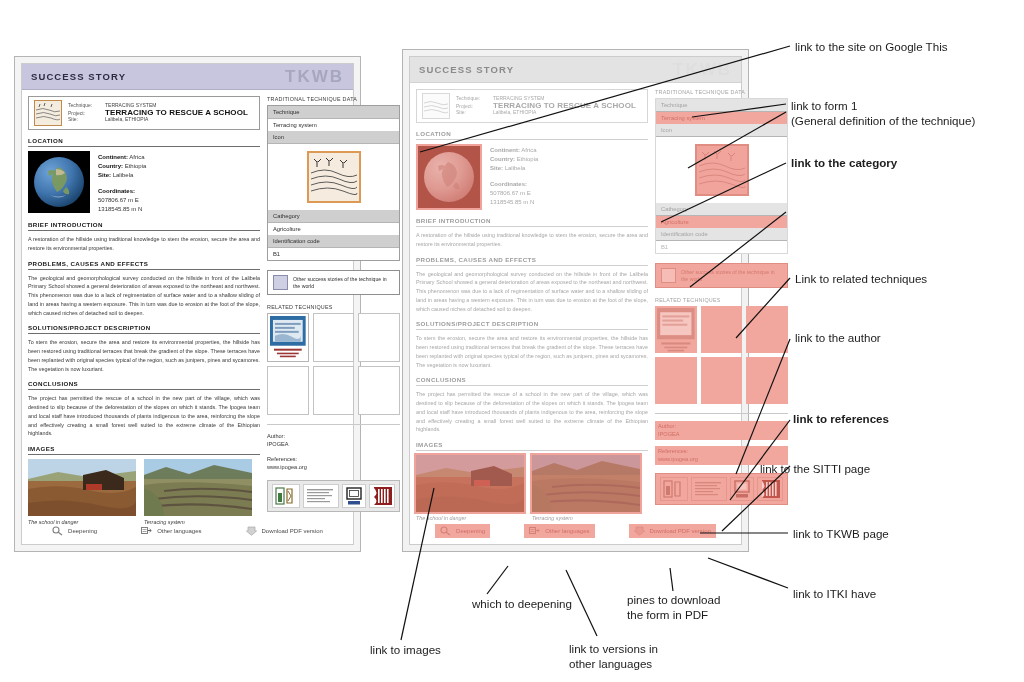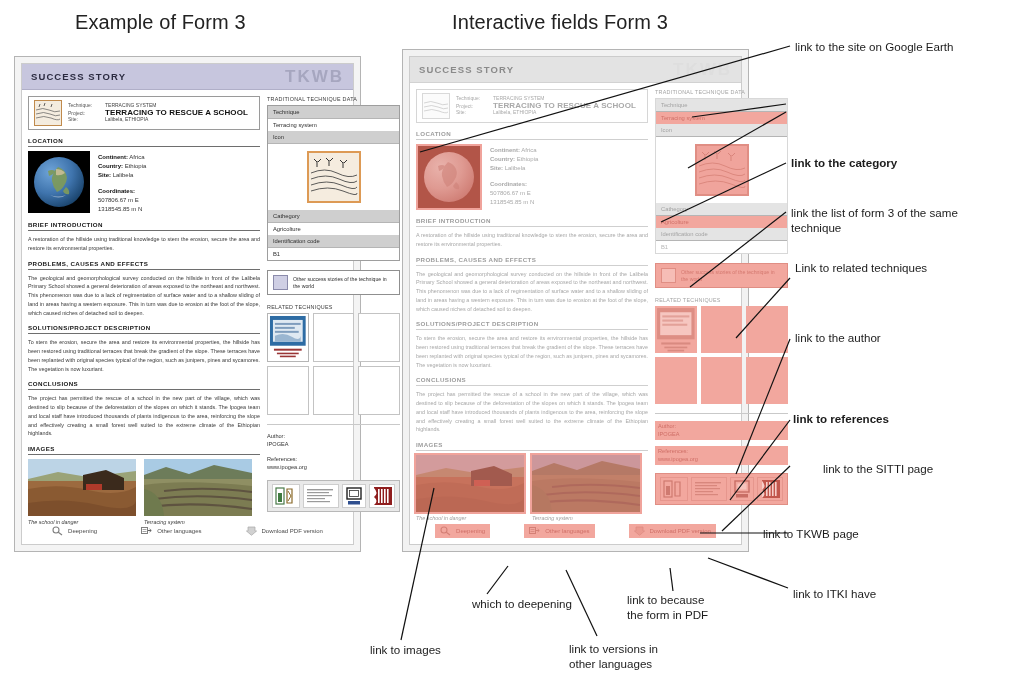--- a/index.html
+++ b/index.html
@@ -199,22 +199,20 @@
     white-space:pre-line;
   }
   svg.leaders{position:absolute;left:0;top:0;width:1024px;height:682px;pointer-events:none;}
   svg.leaders line,svg.leaders path{stroke:#111;stroke-width:1.2;fill:none;}
 </style>
 </head>
 <body>
 
 <div class="root">
 
-  <div class="caption" id="cap-left">Example of Form 3</div>
-  <div class="caption" id="cap-right">Interactive fields Form 3</div>
 
   <div class="form-outer" id="form-left">
     <div class="form-inner">
 
       <div class="titlebar">
         <span class="ss">SUCCESS STORY</span>
         <span class="tkwb">TKWB</span>
       </div>
 
       <div class="body">
@@ -787,30 +785,30 @@
     <line x1="730" y1="500" x2="790" y2="420"></line>
     <line x1="722" y1="531" x2="790" y2="466"></line>
     <line x1="700" y1="533" x2="788" y2="533"></line>
     <line x1="708" y1="558" x2="788" y2="588"></line>
     <line x1="434" y1="488" x2="401" y2="640"></line>
     <line x1="508" y1="566" x2="487" y2="594"></line>
     <line x1="566" y1="570" x2="597" y2="636"></line>
     <line x1="670" y1="568" x2="673" y2="591"></line>
   </svg>
 
-  <div class="ann" style="left:795px;top:39px;">link to the site on Google Earth</div>
+  <div class="ann" style="left:795px;top:39px;">link to the site on Google This</div>
+  <div class="ann" style="left:791px;top:98px;">link to form 1
+(General definition of the technique)</div>
   <div class="ann" style="left:791px;top:155px;font-weight:bold;">link to the category</div>
-  <div class="ann" style="left:791px;top:205px;">link the list of form 3 of the same
-technique</div>
-  <div class="ann" style="left:795px;top:260px;">Link to related techniques</div>
+  <div class="ann" style="left:795px;top:271px;">Link to related techniques</div>
   <div class="ann" style="left:795px;top:330px;">link to the author</div>
   <div class="ann" style="left:793px;top:411px;font-weight:bold;">link to references</div>
-  <div class="ann" style="left:823px;top:461px;">link to the SITTI page</div>
-  <div class="ann" style="left:763px;top:526px;">link to TKWB page</div>
+  <div class="ann" style="left:760px;top:461px;">link to the SITTI page</div>
+  <div class="ann" style="left:793px;top:526px;">link to TKWB page</div>
   <div class="ann" style="left:793px;top:586px;">link to ITKI have</div>
   <div class="ann" style="left:370px;top:642px;">link to images</div>
   <div class="ann" style="left:472px;top:596px;">which to deepening</div>
   <div class="ann" style="left:569px;top:641px;">link to versions in
 other languages</div>
-  <div class="ann" style="left:627px;top:592px;">link to because
+  <div class="ann" style="left:627px;top:592px;">pines to download
 the form in PDF</div>
 
 </div>
 
 </body></html>

